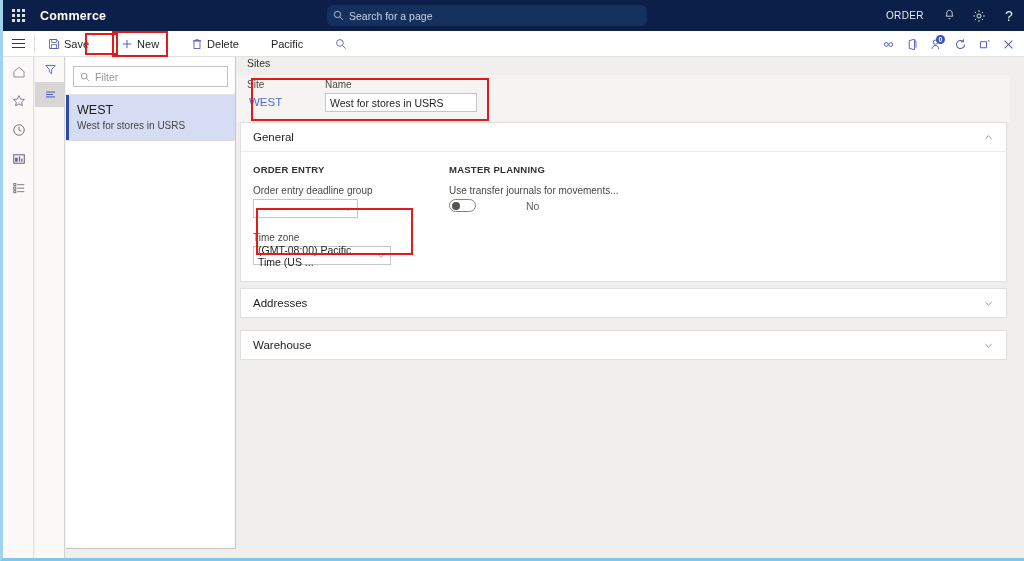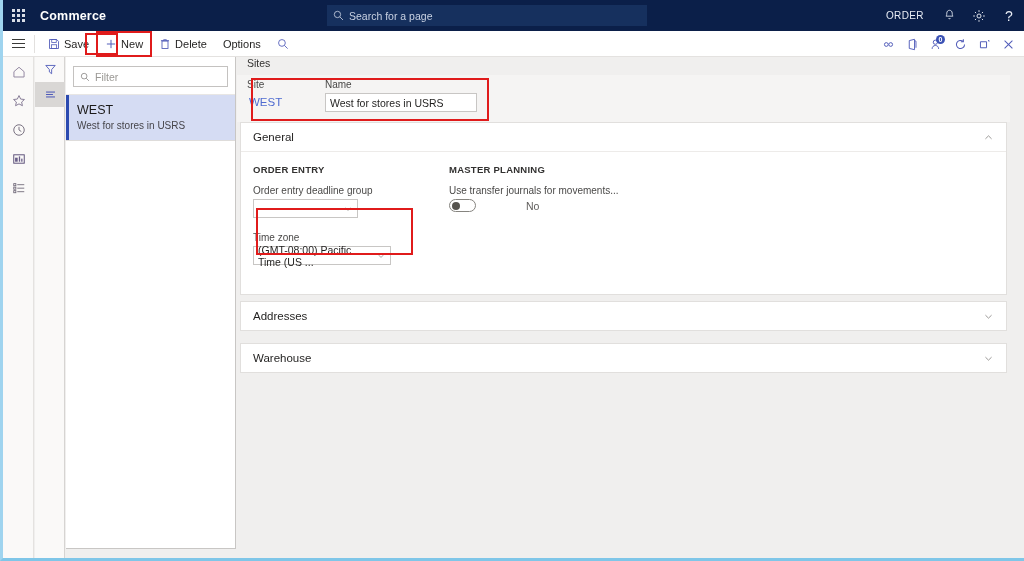--- a/index.html
+++ b/index.html
@@ -42,20 +42,21 @@
     margin-left: 6px; letter-spacing: .2px;
     cursor: pointer;
   }
   .searchwrap {
     position: absolute; left: 324px; top: 5px;
     width: 320px; height: 21px;
     background: #16305e;
     display: flex; align-items: center;
     padding: 0 6px;
     cursor: text;
+    border-radius: 6px;
   }
   .searchwrap .mag { margin-right: 5px; display:flex; }
   .search-placeholder {
     color: #c9d2e3; font-size: 10.5px;
   }
   .top-right {
     position: absolute; right: 0; top: 0; height: 31px;
     display: flex; align-items: center; gap: 0;
   }
   .top-right .titem {
@@ -73,21 +74,21 @@
     display: flex; align-items: center;
   }
   .hamburger {
     width: 31px; height: 26px;
     display:flex; align-items:center; justify-content:center;
     cursor: pointer;
   }
   .hamburger .bars { width: 13px; }
   .hamburger .bars span { display:block; height:1.5px; background:#3a3a38; margin:2.5px 0; }
   .cmd-sep { width: 1px; height: 18px; background: #e2e0de; }
-  .cmdgroup { display: flex; align-items: center; margin-left: 6px; gap: 2px; }
+  .cmdgroup { display: flex; align-items: center; margin-left: 6px; gap: 18px; }
   .cmdbtn {
     display: flex; align-items: center; gap: 4px;
     height: 22px; padding: 0 7px;
     font-size: 11px; color: #201f1e; cursor: pointer;
     white-space: nowrap;
   }
   .cmdbtn.highlight {
     outline: 2px solid #e01b1b;
     outline-offset: 0px;
   }
@@ -339,21 +340,21 @@
           <svg width="12" height="12" viewBox="0 0 16 16">
             <rect x="4" y="4" width="8" height="10" fill="none" stroke="#4f5ab8" stroke-width="1.15"></rect>
             <line x1="2.6" y1="3.6" x2="13.4" y2="3.6" stroke="#4f5ab8" stroke-width="1.2"></line>
             <path d="M6.2 3.6V2.2h3.6v1.4" fill="none" stroke="#4f5ab8" stroke-width="1.05"></path>
           </svg>
         </span>
         <span>Delete</span>
       </div>
 
       <div class="cmdbtn">
-        <span>Options</span>
+        <span>Pacific</span>
       </div>
 
       <div class="cmdbtn">
         <span>
           <svg width="12" height="12" viewBox="0 0 16 16">
             <circle cx="6.6" cy="6.6" r="4.5" fill="none" stroke="#4f5ab8" stroke-width="1.15"></circle>
             <line x1="10" y1="10" x2="14.2" y2="14.2" stroke="#4f5ab8" stroke-width="1.15"></line>
           </svg>
         </span>
       </div>
@@ -502,21 +503,21 @@
             <div class="field-label">Order entry deadline group</div>
             <div class="selectbox w105">
               <span></span>
               <span>
                 <svg width="10" height="10" viewBox="0 0 16 16">
                   <path d="M3.8 6.2L8 10.2l4.2-4" fill="none" stroke="#8a8886" stroke-width="1.2"></path>
                 </svg>
               </span>
             </div>
           </div>
-          <div class="fieldblock" style="margin-bottom:13px;">
+          <div class="fieldblock" style="margin-bottom:0;">
             <div class="field-label">Time zone</div>
             <div class="selectbox w138">
               <span>(GMT-08:00) Pacific Time (US ...</span>
               <span>
                 <svg width="10" height="10" viewBox="0 0 16 16">
                   <path d="M3.8 6.2L8 10.2l4.2-4" fill="none" stroke="#8a8886" stroke-width="1.2"></path>
                 </svg>
               </span>
             </div>
           </div>

